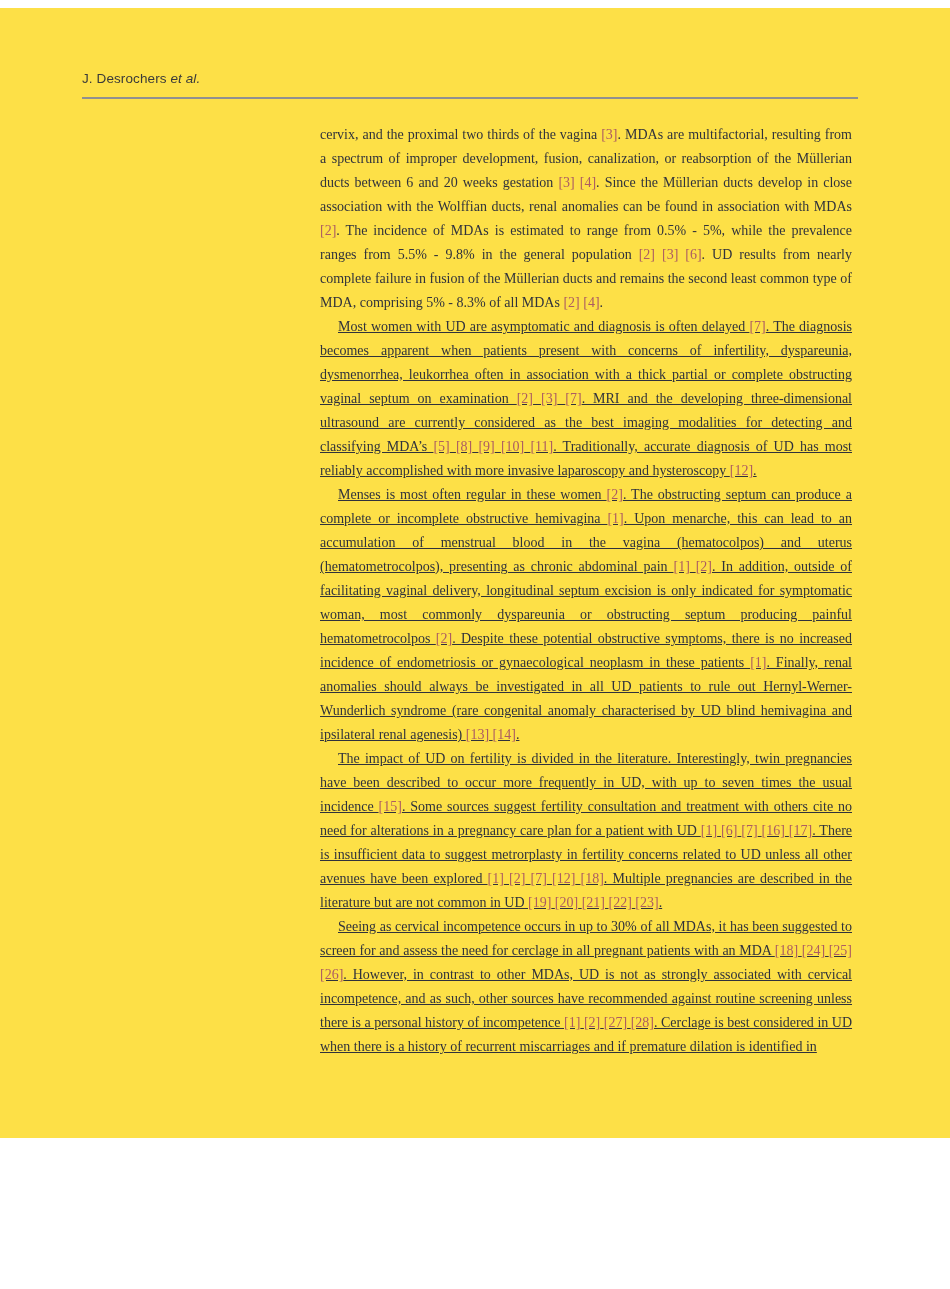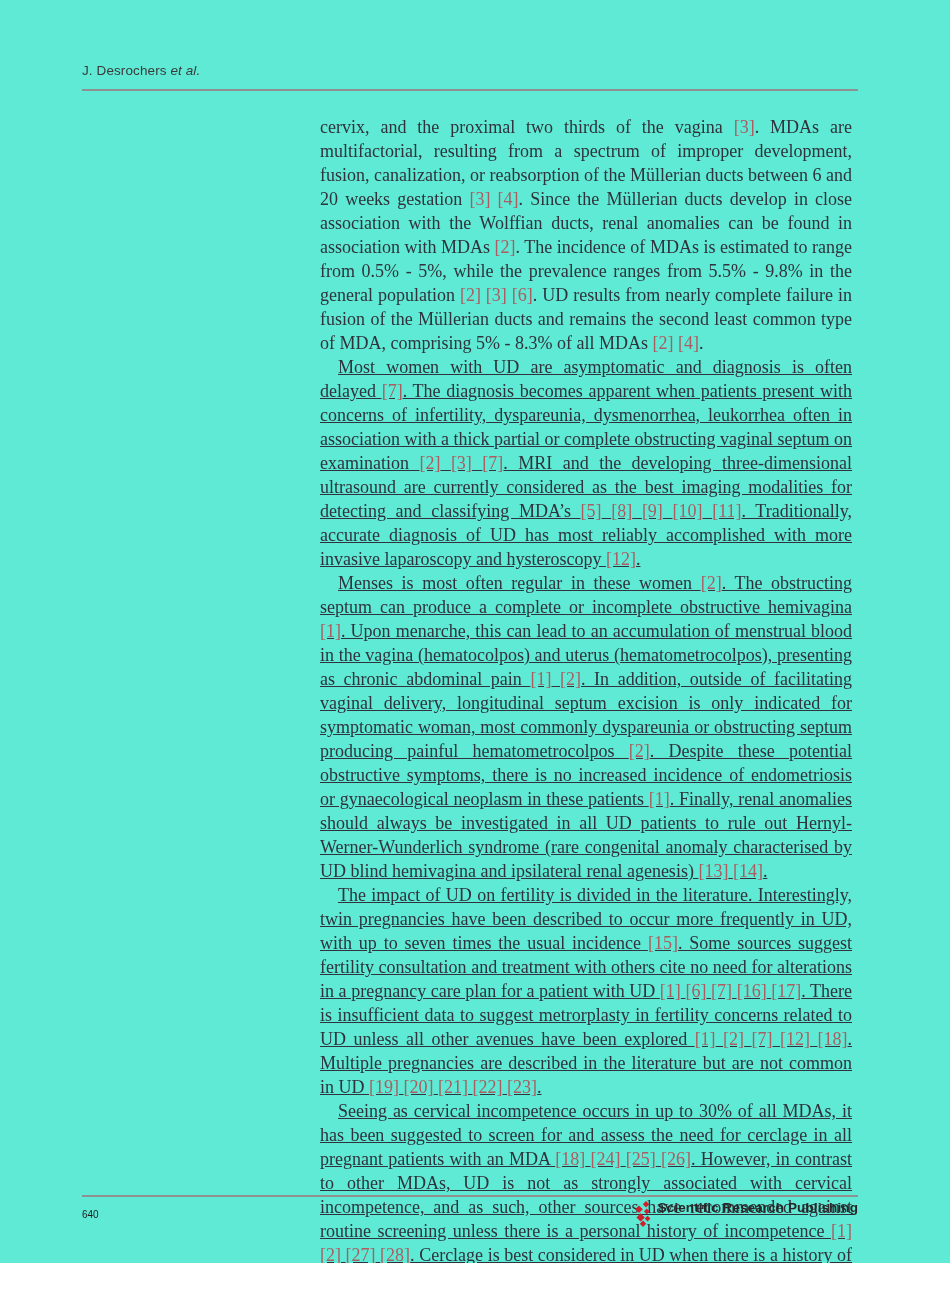--- a/index.html
+++ b/index.html
@@ -7,44 +7,45 @@
     --cite:#ad5c62;
     --rule:#909090;
     --header-text:#3a3a3a;
     --footer-text:#1e1e1e;
     --logo-red:#ce202c;
     --logo-text:#262626;
   }
   html,body{margin:0;padding:0;background:#ffffff;}
   .page{
     position:relative;
-    width:950px;height:1263px;
-    background:#5eead4;
+    width:950px;height:1130px;
+    background:#fde047;
     font-family:"Liberation Serif", serif;
     overflow:hidden;
+    margin-top:8px;
   }
   .running-head{
     position:absolute;left:82px;top:63px;
     font-family:"Liberation Sans", sans-serif;
     font-size:13.5px;color:var(--header-text);
     letter-spacing:.1px;white-space:pre;
   }
   .running-head .suffix{font-style:italic;}
   .rule{
     position:absolute;left:82px;width:776px;height:2px;
     background:var(--rule);
   }
   .rule.header-rule{top:89px;}
   .rule.footer-rule{top:1195px;}
   .body-column{
     position:absolute;left:320px;top:115px;width:532px;
   }
   p.para{
     margin:0;padding:0;
-    font-size:18px;line-height:24px;
+    font-size:14px;line-height:24px;
     text-align:justify;
     color:var(--body-text);
   }
   p.para.indent{text-indent:18px;text-decoration:underline;}
   .cite{color:var(--cite);}
   .footer-row{
     position:absolute;left:82px;top:1200px;width:776px;
     display:flex;justify-content:space-between;align-items:center;
   }
   .pageno{

